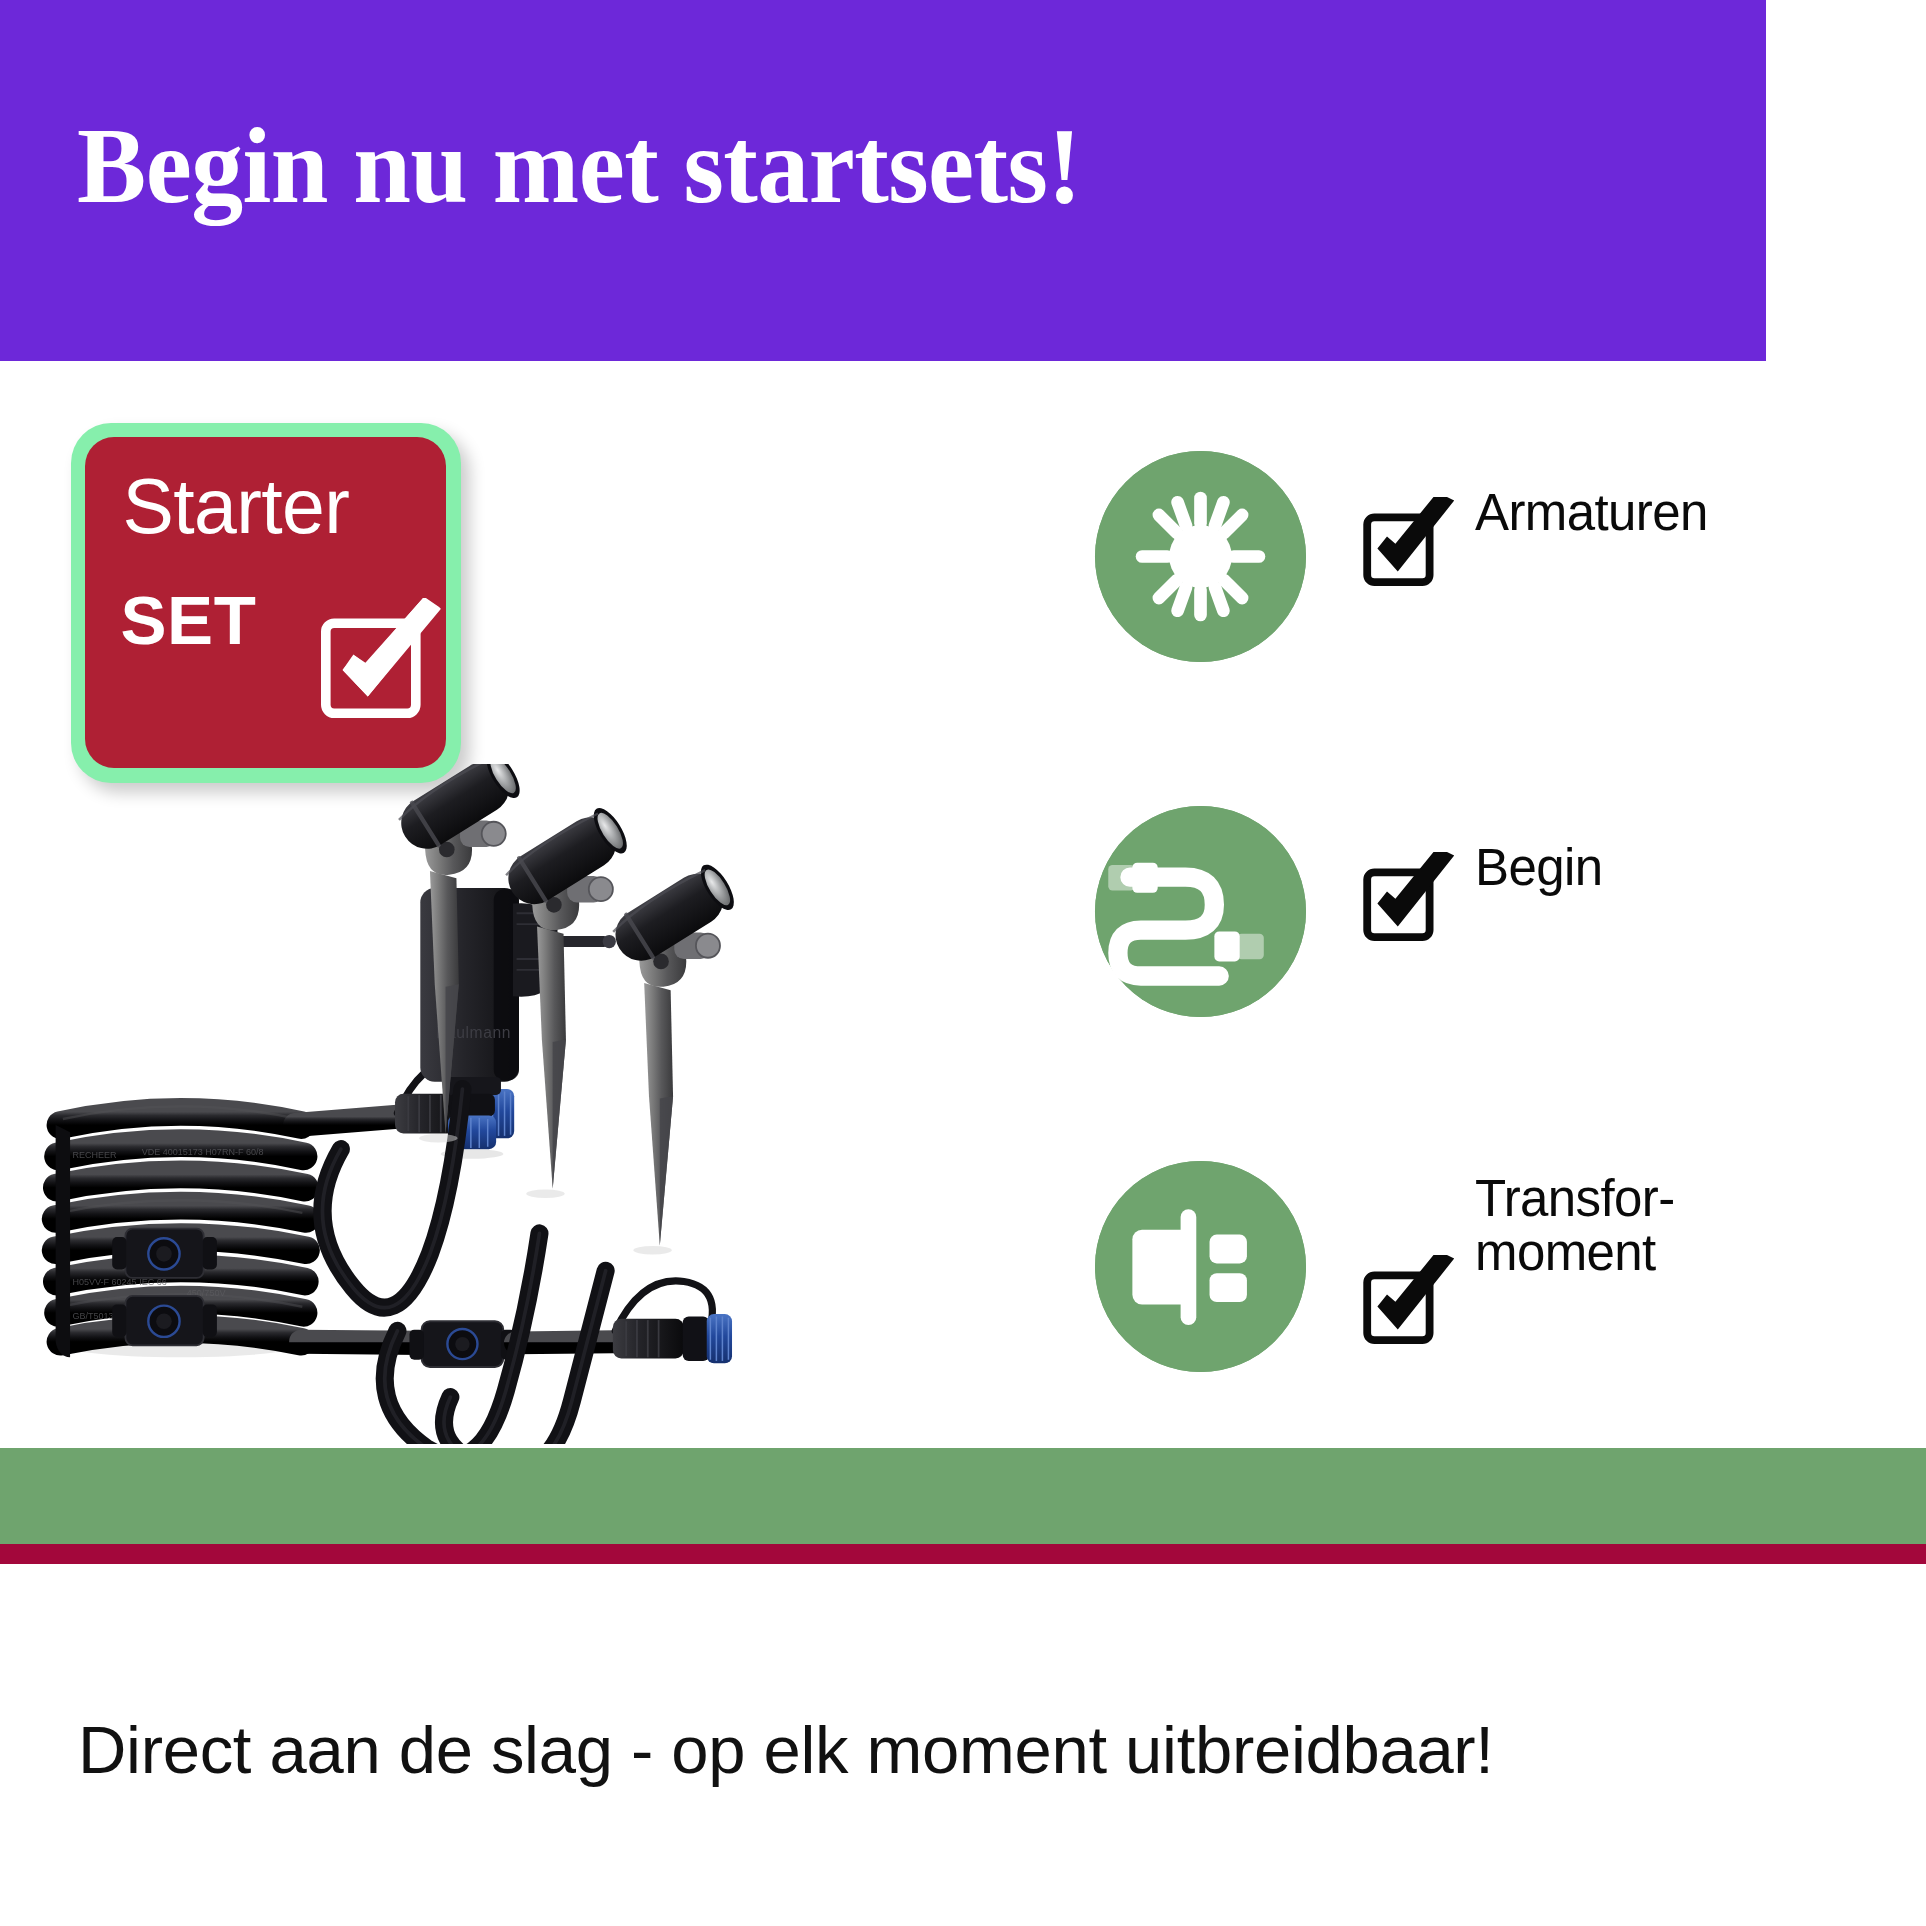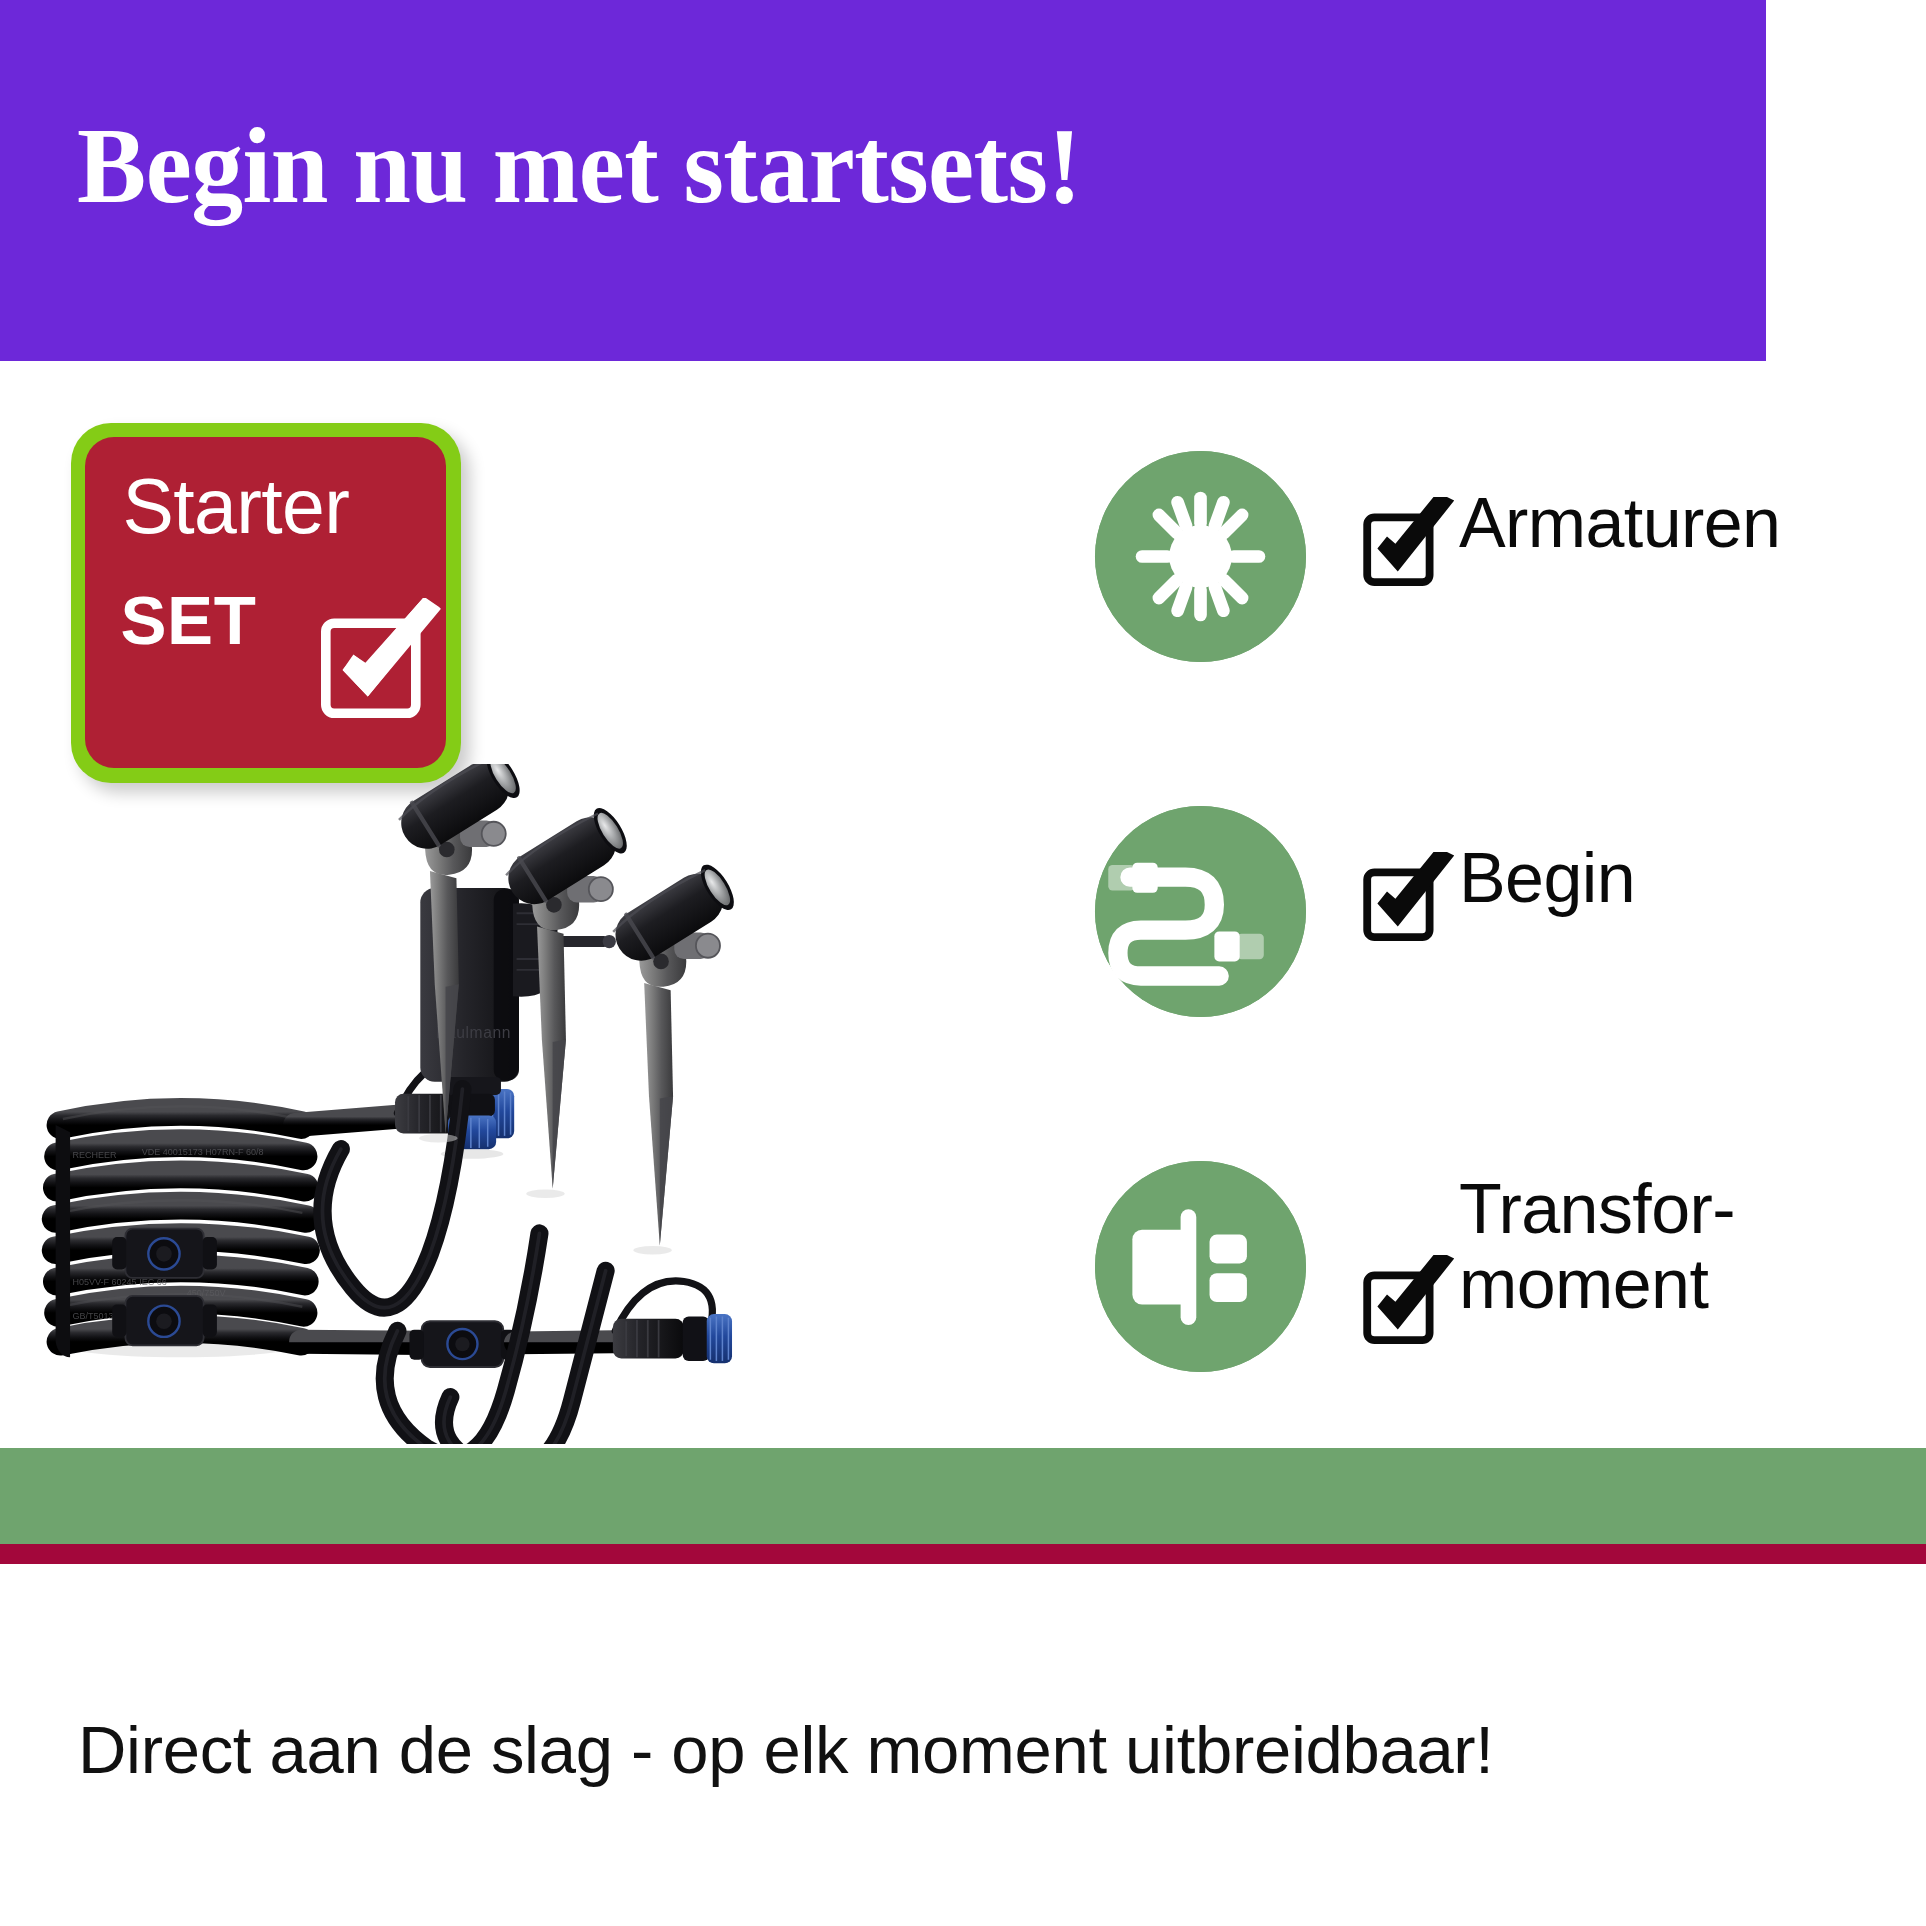--- a/index.html
+++ b/index.html
@@ -30,21 +30,21 @@
   
   .mid{
     position:absolute; left:0; top:361px; width:1926px; height:1086px;
     background:#ffffff;
   }
 
   
   .badge{
     position:absolute; left:71px; top:423px;
     width:390px; height:360px;
-    background:#84cc16;
+    background:#86efac;
     border-radius:40px;
     box-shadow:8.4px 9.6px 15.6px rgba(0,0,0,0.20);
   }
   .badge-inner{
     position:absolute; left:14.4px; top:14.4px;
     width:361px; height:331px;
     background:#AF2034;
     border-radius:29px;
   }
   .badge-line1{
@@ -84,22 +84,22 @@
     position:absolute; left:0; top:0;
     width:211px; height:211px;
     border-radius:50%;
     background:#6FA46E;
   }
   .f-check{
     position:absolute; left:268px; top:46px;
     width:96px; height:93px;
   }
   .f-label{
-    position:absolute; left:364px; top:35px;
-    font-size:70px; color:#0a0a0a; line-height:1.07;
+    position:absolute; left:380px; top:35px;
+    font-size:51px; color:#0a0a0a; line-height:1.07;
     letter-spacing:-0.6px; white-space:pre-line;
   }
   .feature.f2 .f-check{ top:94px; }
   .feature.f2 .f-label{ top:10.8px; }
 
   
   .band-green{
     position:absolute; left:0; top:1448px; width:1926px; height:96px;
     background:#6FA46E;
   }

